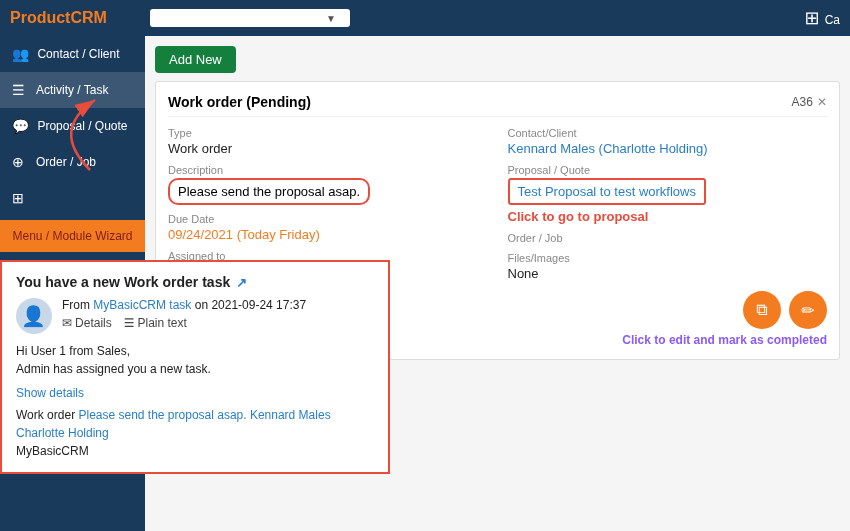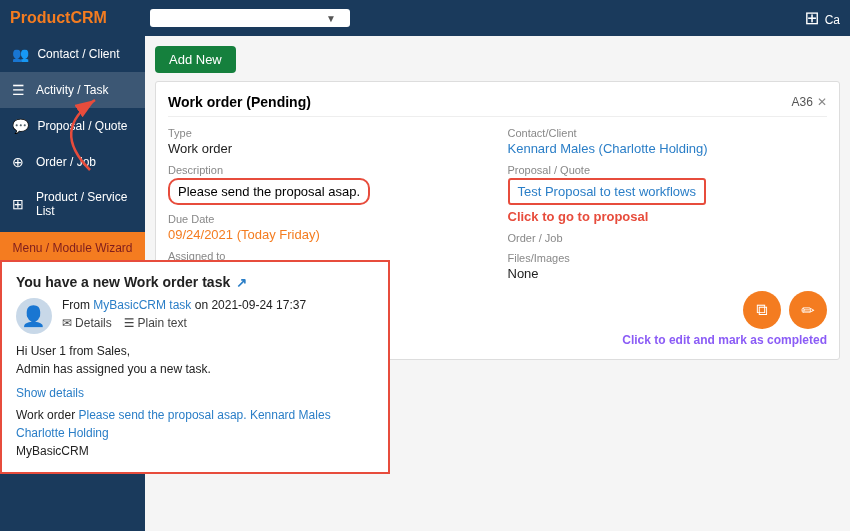--- a/index.html
+++ b/index.html
@@ -327,21 +327,20 @@
     <div class="sidebar-item">
       <span class="icon">💬</span>
       <span>Proposal / Quote</span>
     </div>
     <div class="sidebar-item">
       <span class="icon">⊕</span>
       <span>Order / Job</span>
     </div>
     <div class="sidebar-item">
       <span class="icon">⊞</span>
-      <span>Product / Service List</span>
     </div>
     <div class="sidebar-menu-wizard">
       <span>Menu / Module Wizard</span>
     </div>
   </div>
 
   <div class="content">
     <button class="add-new-btn">Add New</button>
 
     

